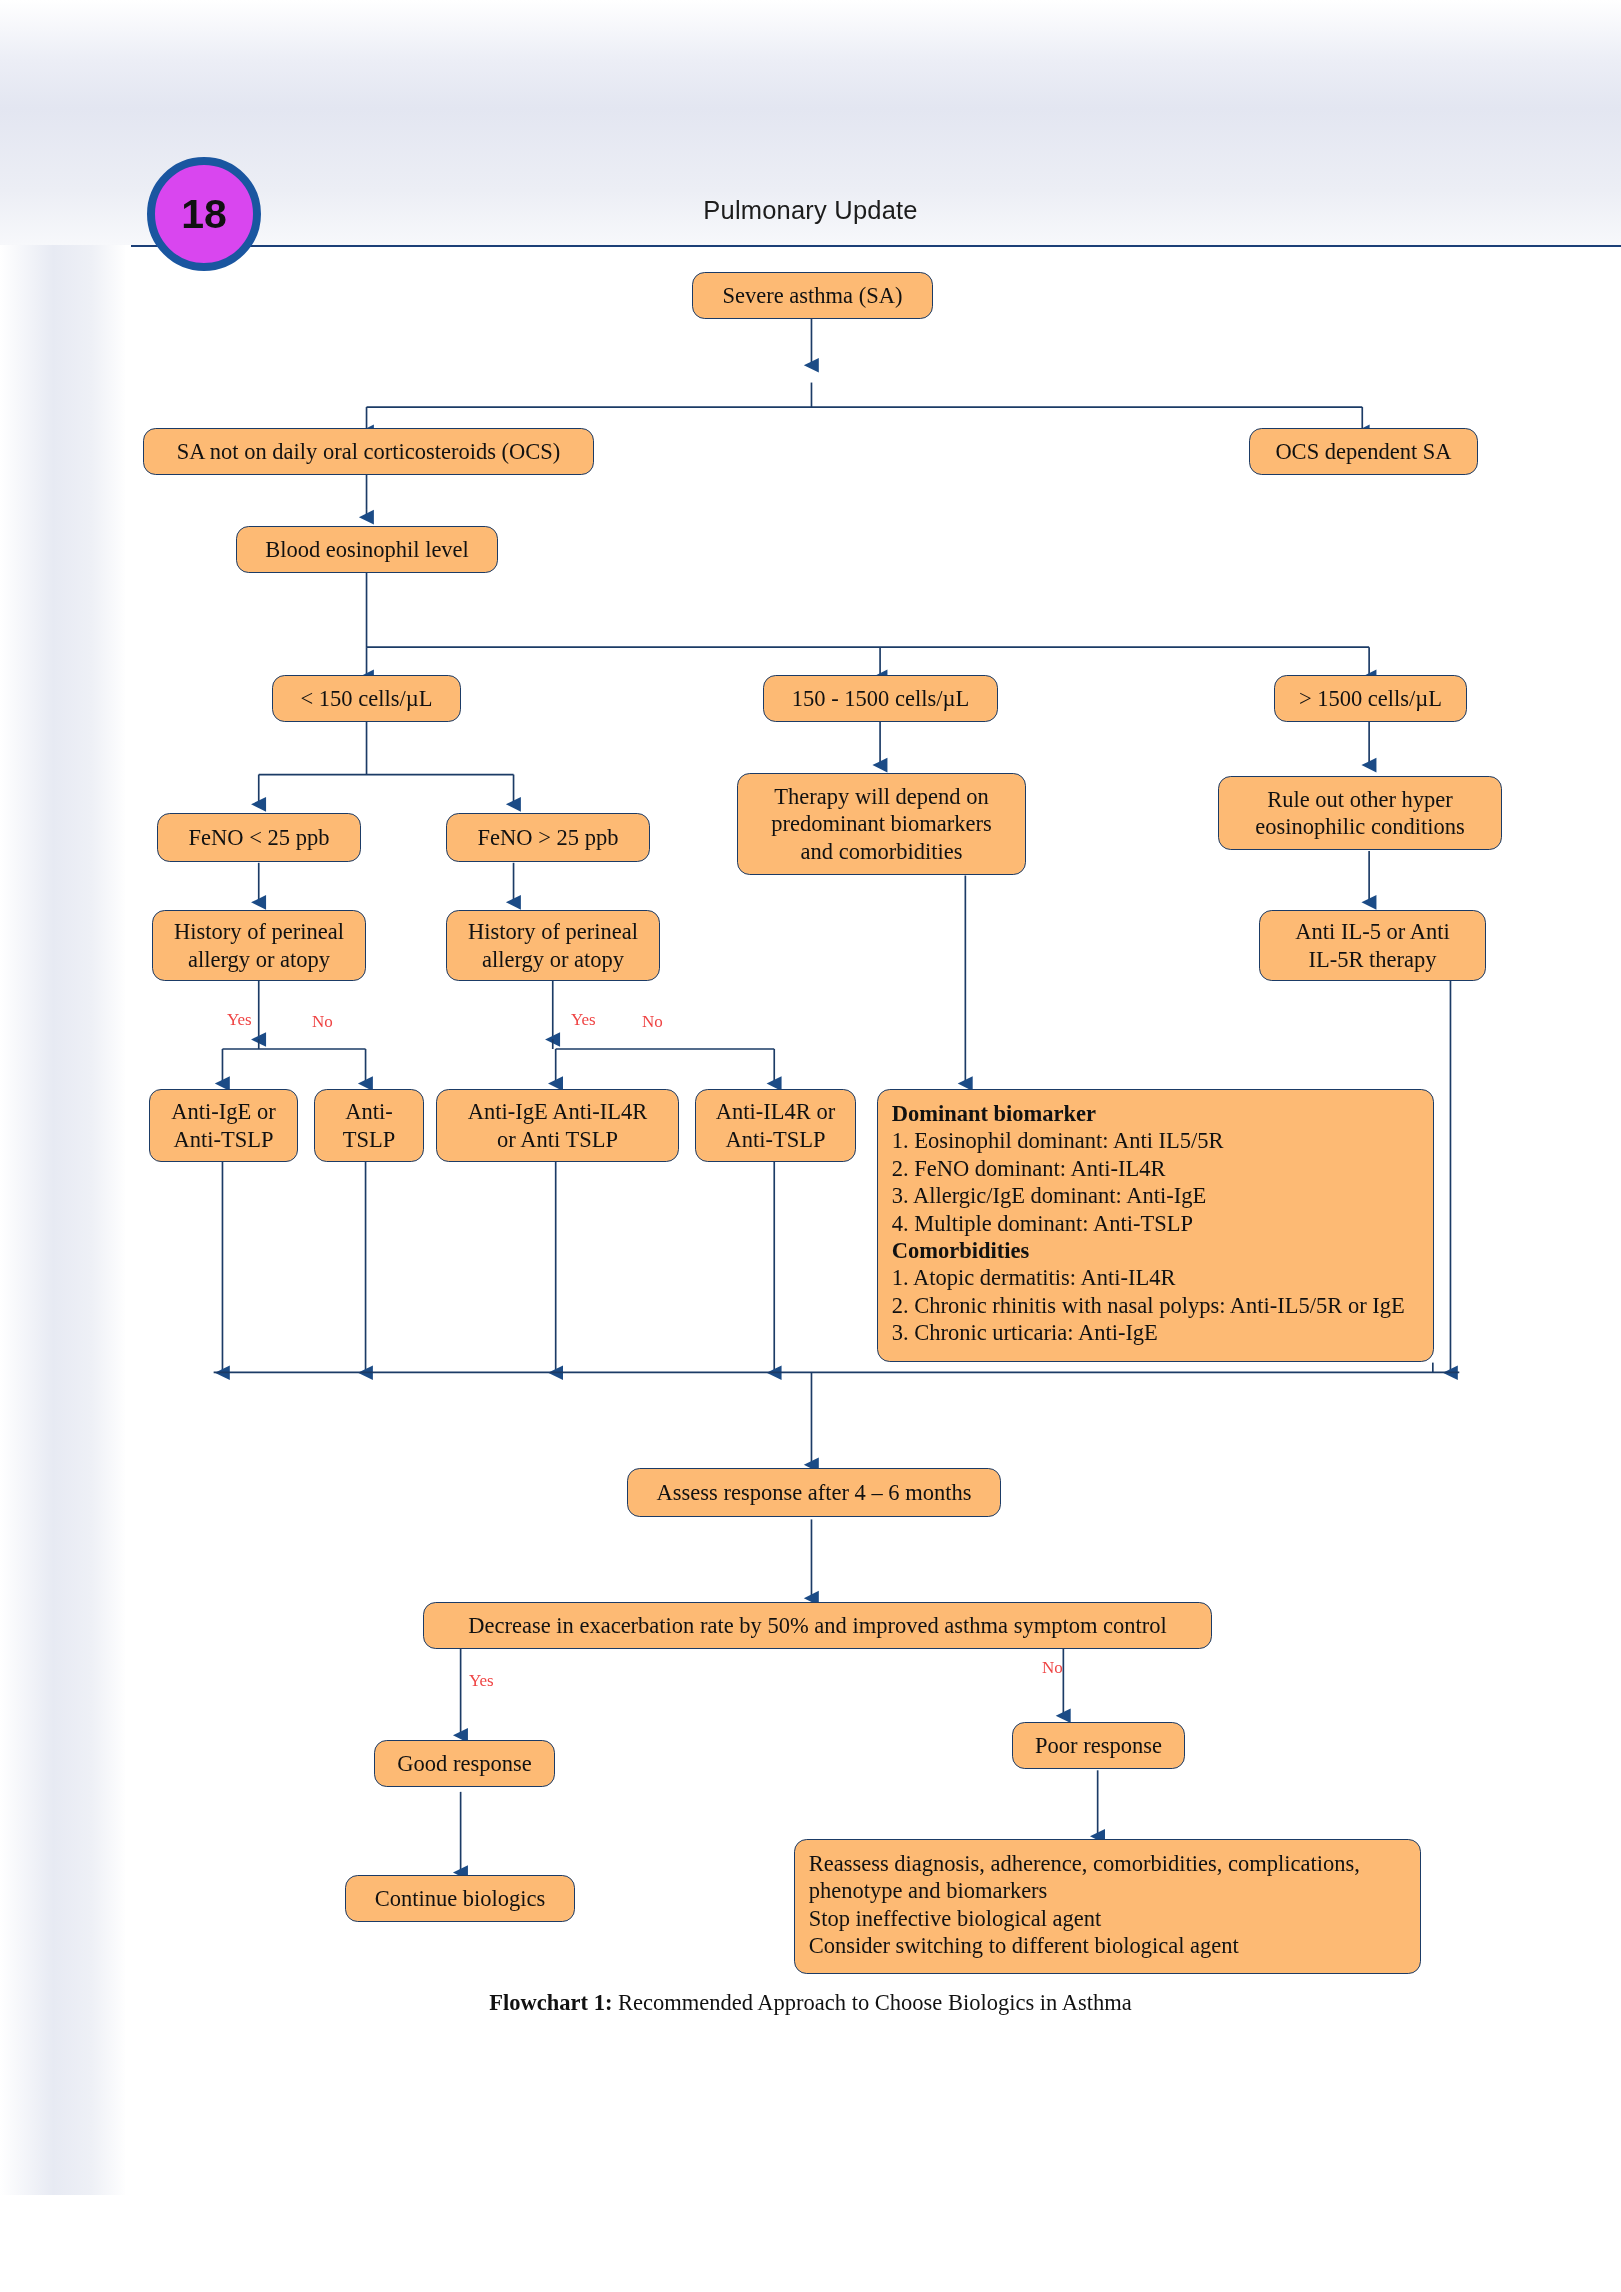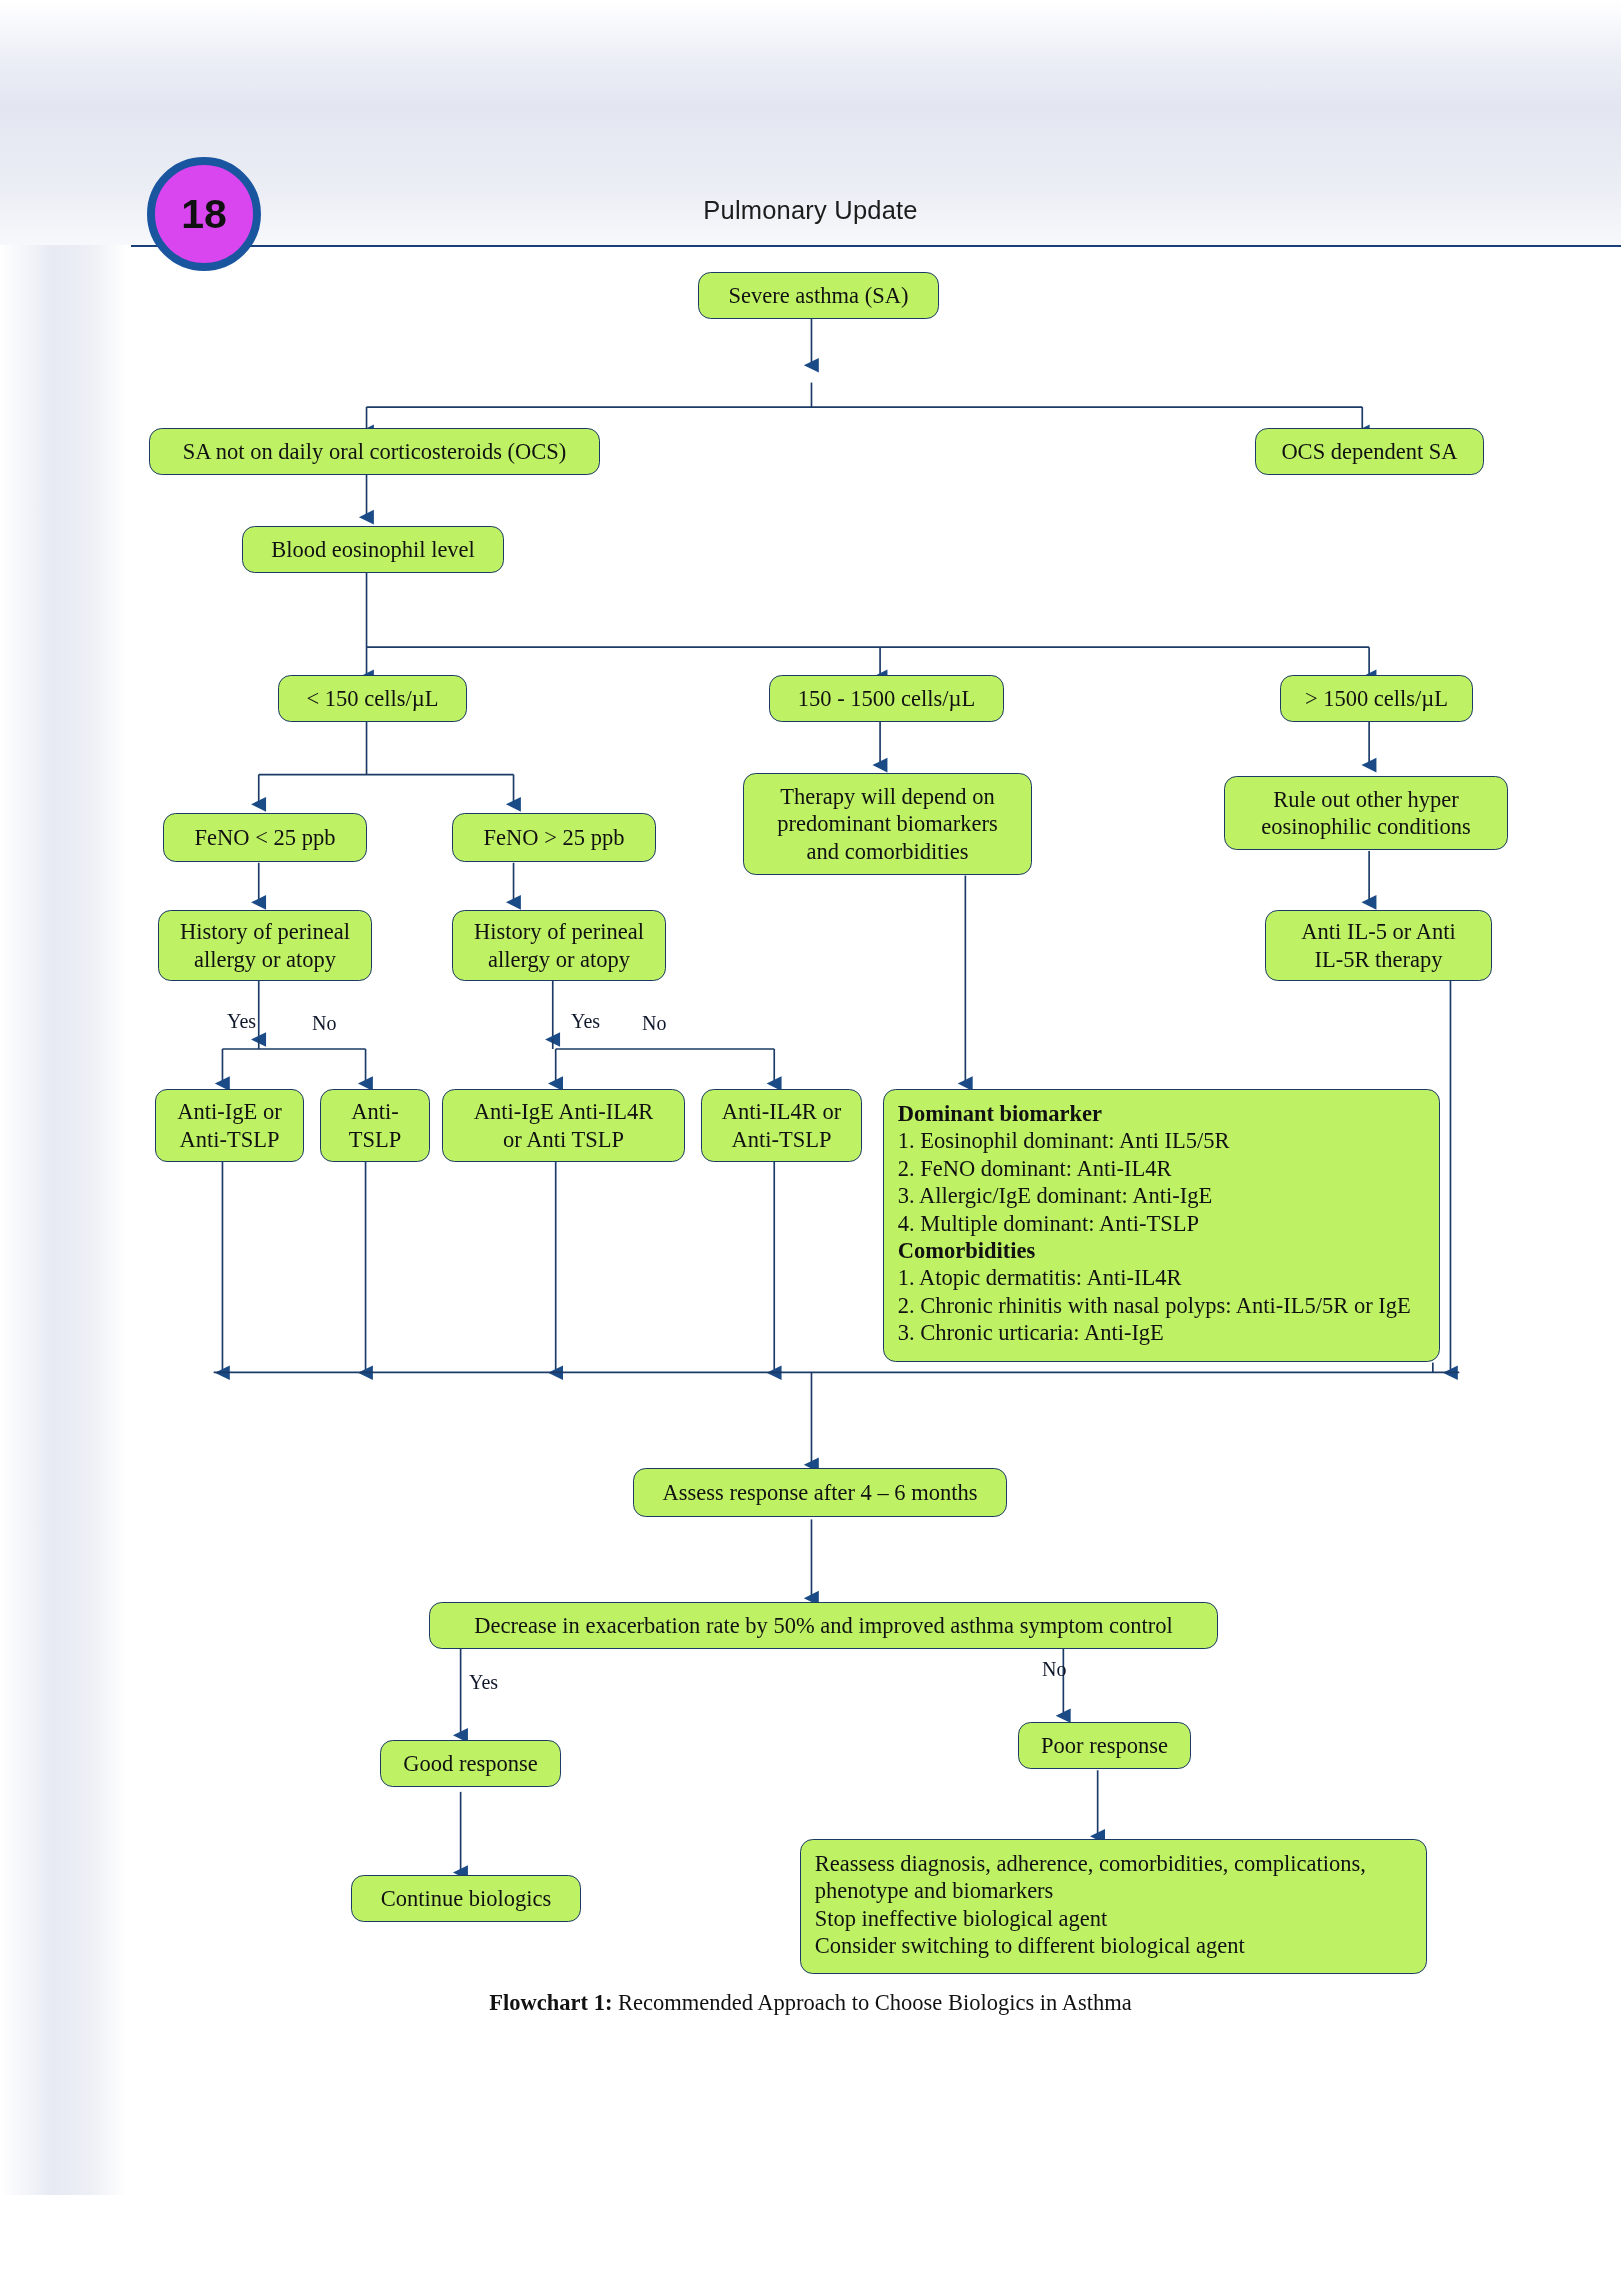--- a/index.html
+++ b/index.html
@@ -51,41 +51,40 @@
   }
 
   
   #flow{position:absolute;left:0;top:0;width:1621px;height:2293px;}
   #wires{position:absolute;left:0;top:0;width:1621px;height:2293px;pointer-events:none;}
 
   .node{
     position:absolute;box-sizing:border-box;
     border:1.6px solid #1b3b66;
     border-radius:12.7px;
-    background:#bef264;
+    background:#fdba74;
     color:#111111;
     display:flex;align-items:center;justify-content:center;
     text-align:center;
     font-size:22.5px;
     line-height:1.22;
     padding:4.9px 9.8px;
     z-index:3;
-    margin-left:6px;
   }
   .node.left-align{
     justify-content:flex-start;text-align:left;
     padding:9.8px 13.7px;
     display:block;
   }
   .node.left-align .ln{display:block;white-space:nowrap;}
   .node.left-align .hd{font-weight:700;}
 
   .edge-label{
     position:absolute;z-index:4;
-    font-size:20px;color:#0f172a;
+    font-size:17px;color:#ef4444;
     white-space:nowrap;
     background:transparent;
   }
 
   .caption{
     position:absolute;left:0;top:1990px;width:1621px;text-align:center;
     font-size:22.5px;color:#111;z-index:4;
   }
   .caption b{font-weight:700;}
 </style>

